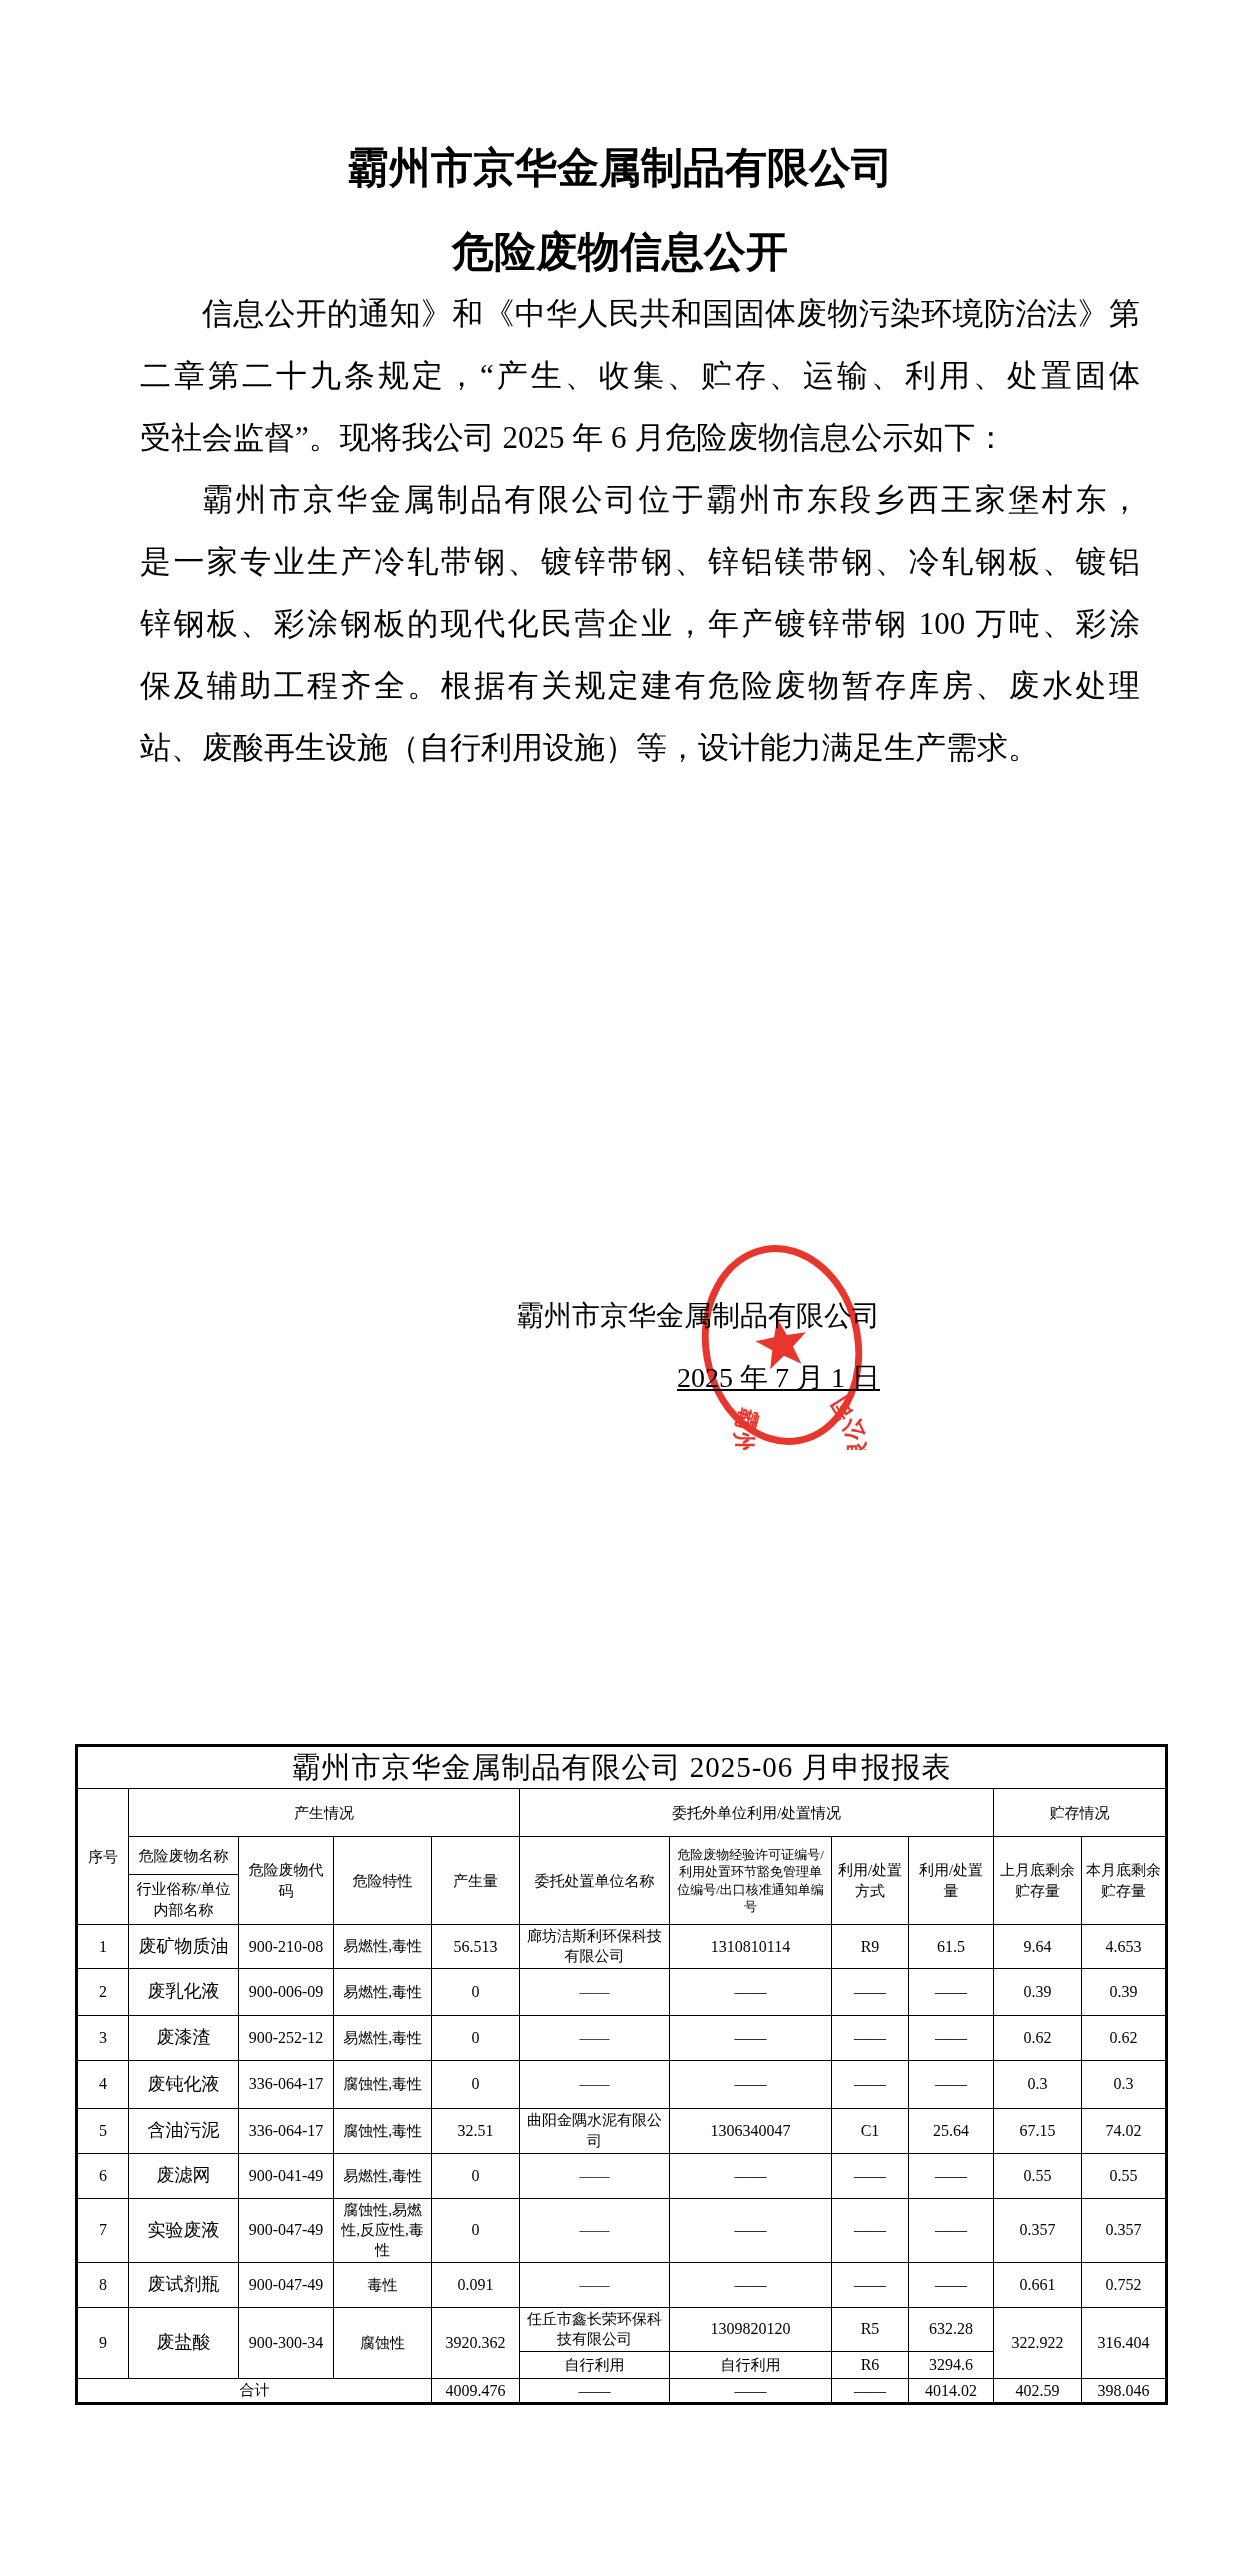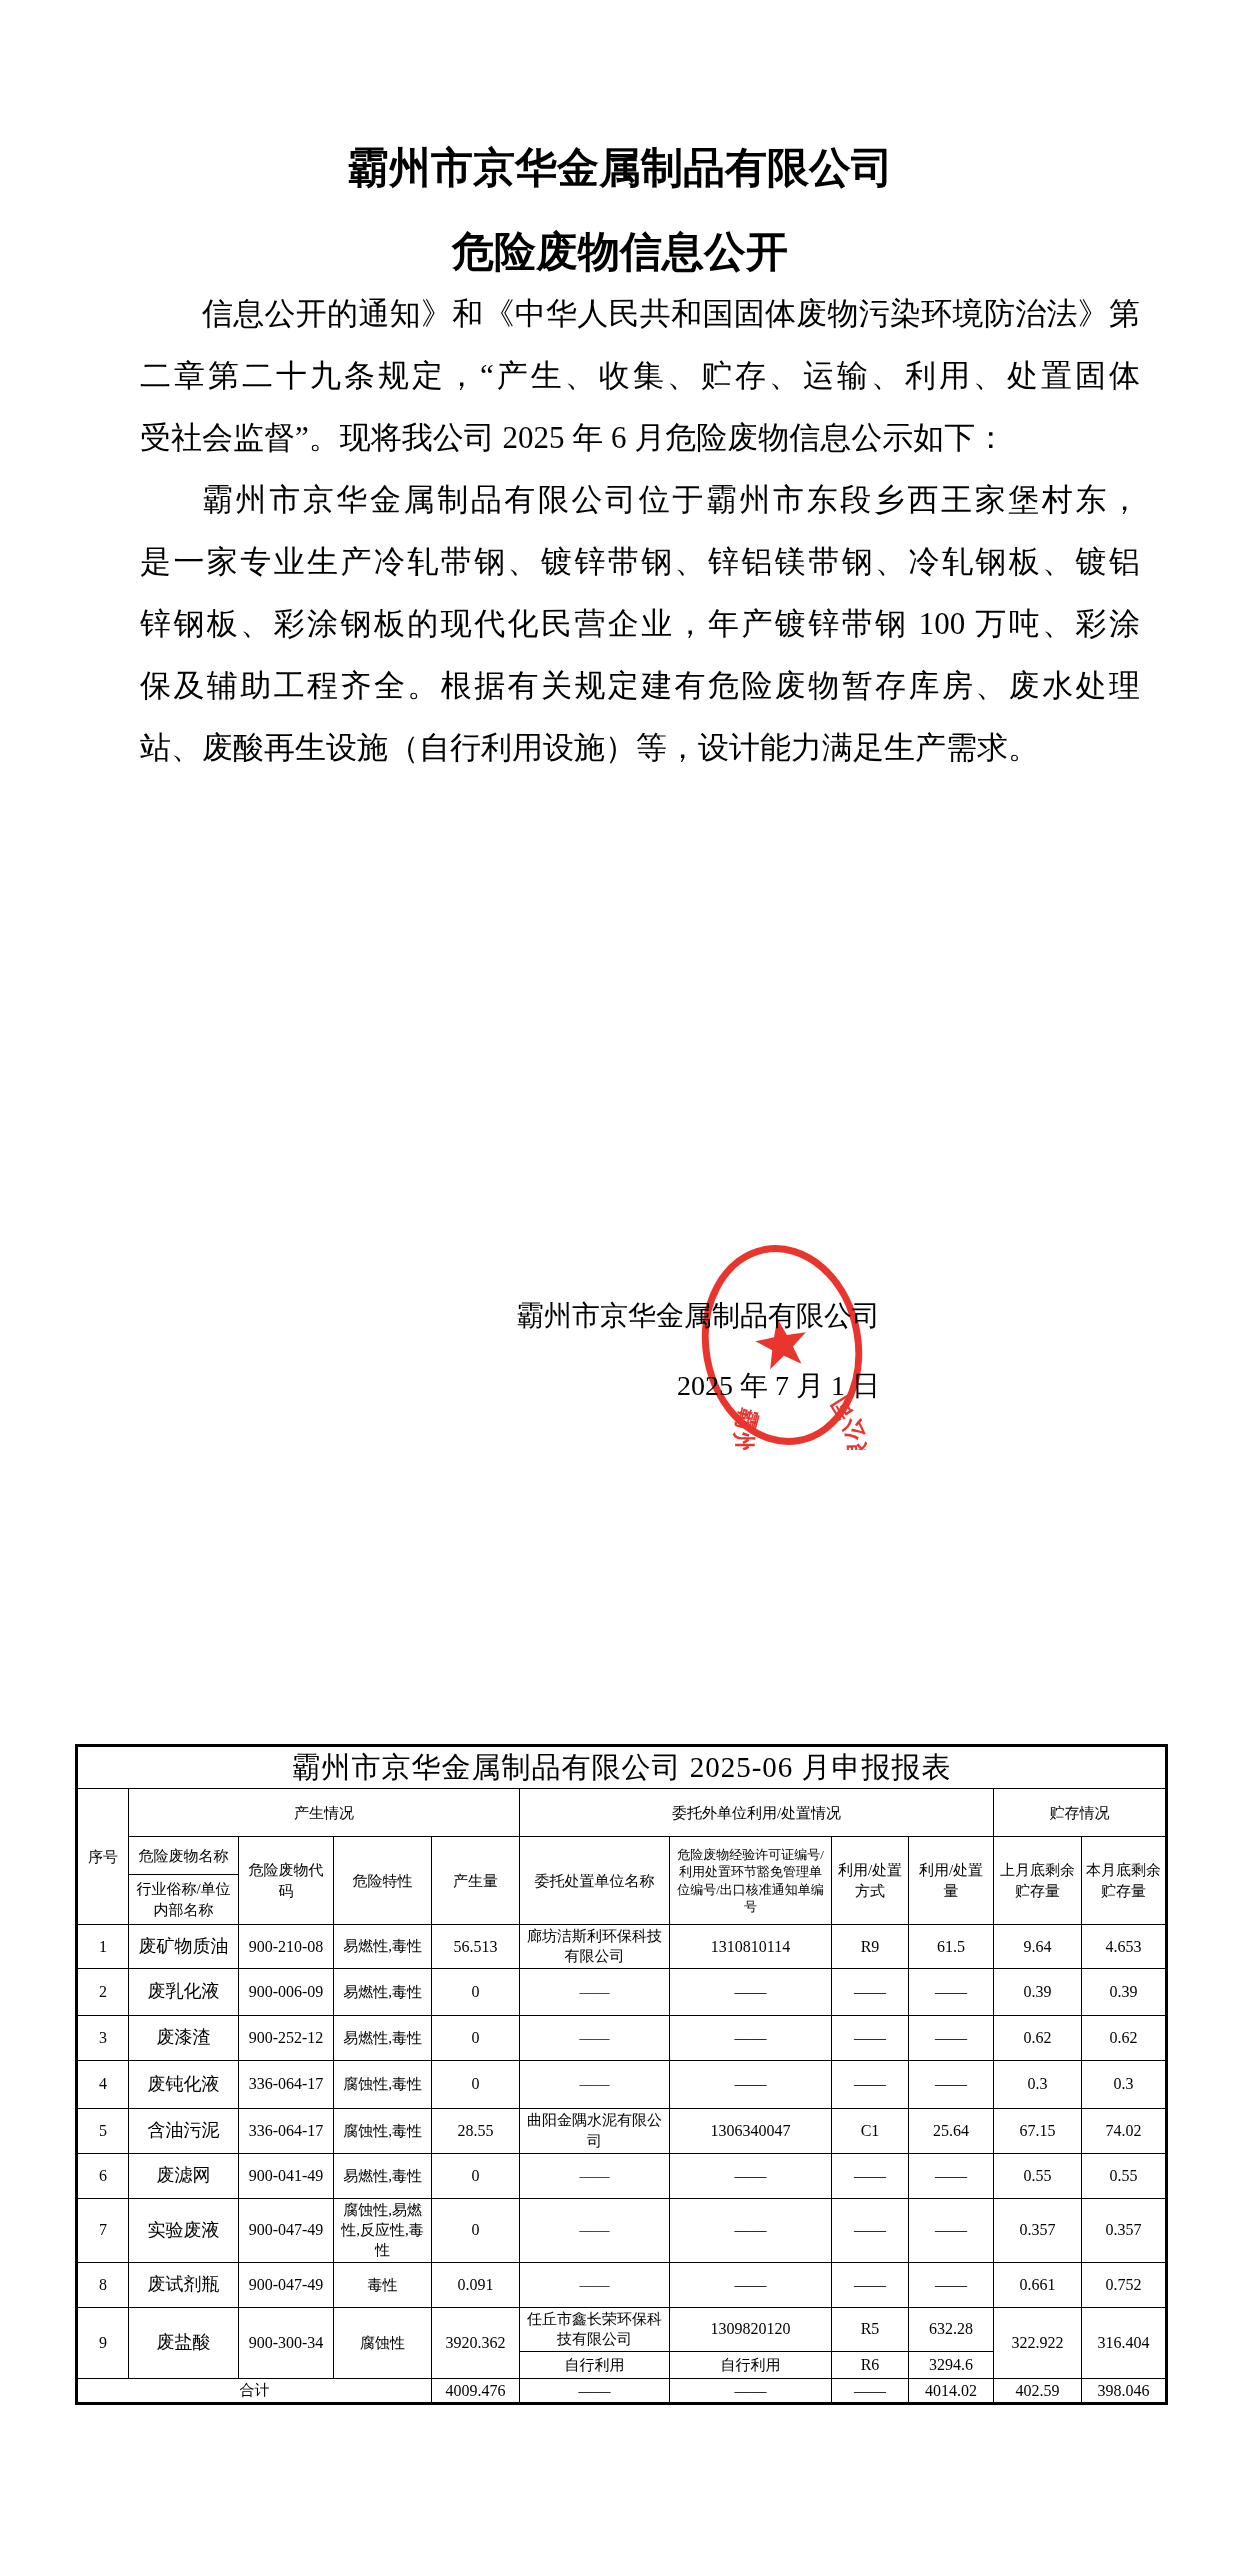--- a/index.html
+++ b/index.html
@@ -11,21 +11,21 @@
   .titles{position:absolute;top:126px;left:0;width:1240px;text-align:center;
     font-weight:bold;font-size:42px;line-height:84px;}
   .body-text{position:absolute;top:283px;left:140px;width:1000px;
     font-size:31px;line-height:62px;}
   .para .line{text-align:justify;text-align-last:justify;}
   .para .line:first-child{text-indent:2em;}
   .para .line:last-child{text-align:justify;text-align-last:auto;}
   .sig{position:absolute;top:1295px;left:400px;width:480px;text-align:right;
     font-size:28px;z-index:2;}
   .sig .company{line-height:42px;}
-  .sig .date{line-height:42px;margin-top:28px;}
+  .sig .date{line-height:42px;margin-top:20px;text-decoration:underline;}
   .stamp{position:absolute;left:697px;top:1238px;z-index:1;opacity:.93;}
   .report{position:absolute;top:1744px;left:75px;}
   table.decl{border-collapse:collapse;table-layout:fixed;width:1090px;
     border:3px solid #000;font-size:16px;}
   table.decl td{border:1px solid #000;text-align:center;vertical-align:middle;
     padding:1px 3px;line-height:1.35;overflow:hidden;word-break:break-all;}
   td.t-title{font-size:29px;letter-spacing:1px;font-family:Liberation Serif, serif;}
   td.grp{font-size:15px;}
   td.hdr{font-size:15px;line-height:1.5;}
   td.lic-hdr{font-size:13px;line-height:21px;padding:1px 6px;}
@@ -164,21 +164,21 @@
     <td class="num">——</td>
     <td class="num">——</td>
     <td class="num">0.3</td>
     <td class="num">0.3</td>
   </tr>
   <tr style="height:45px">
     <td class="num">5</td>
     <td class="wname">含油污泥</td>
     <td class="num">336-064-17</td>
     <td class="trait">腐蚀性,毒性</td>
-    <td class="num">28.55</td>
+    <td class="num">32.51</td>
     <td class="corp">曲阳金隅水泥有限公司</td>
     <td class="num">1306340047</td>
     <td class="num">C1</td>
     <td class="num">25.64</td>
     <td class="num">67.15</td>
     <td class="num">74.02</td>
   </tr>
   <tr style="height:45px">
     <td class="num">6</td>
     <td class="wname">废滤网</td>

